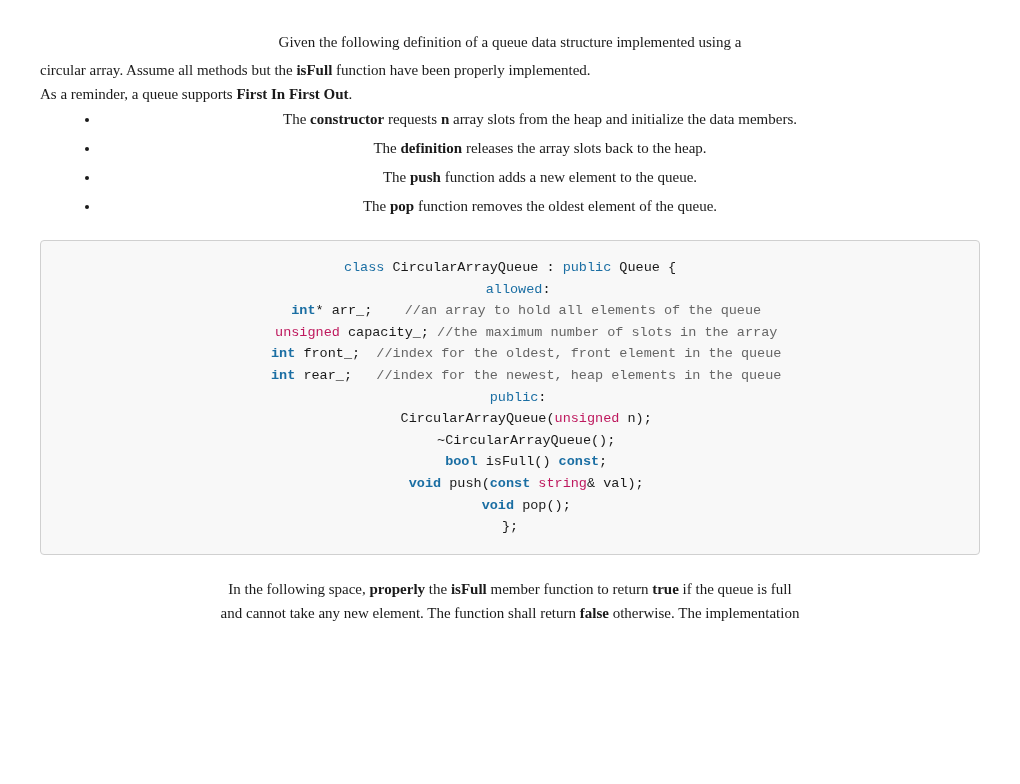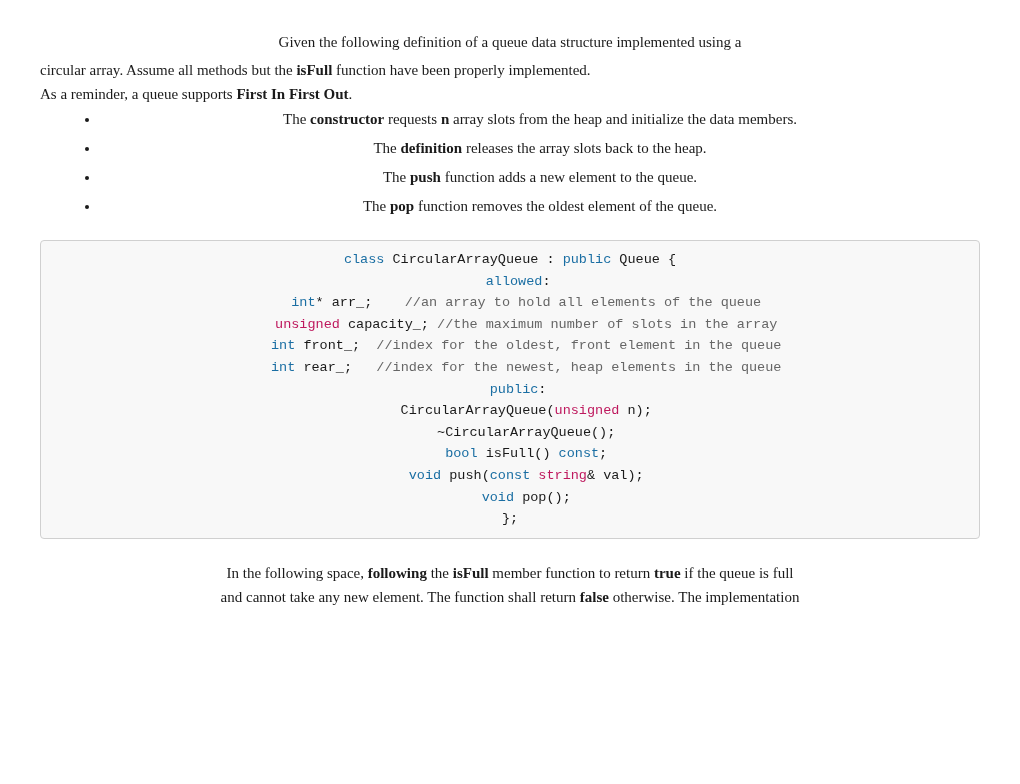--- a/index.html
+++ b/index.html
@@ -37,35 +37,35 @@
     }
 
     .bullet-list li {
       margin-bottom: 2px;
     }
 
     .code-block {
       background: #f8f8f8;
       border: 1px solid #d0d0d0;
       border-radius: 4px;
-      padding: 8px 20px;
+      padding: 16px 20px;
       font-family: 'Courier New', Courier, monospace;
       font-size: 13.5px;
       line-height: 1.6;
       margin-bottom: 22px;
       white-space: pre;
       overflow-x: auto;
     }
 
     .conclusion-text {
       line-height: 1.65;
     }
 
     
-    .kw-blue { color: #1a6ea3; font-weight: normal; }
+    .kw-blue { color: #1a6ea3; font-weight: bold; }
     .kw-teal { color: #be185d; }
     .comment { color: #666; font-style: normal; }
     .kw-class { color: #1a6ea3; font-weight: normal; }
     .kw-public { color: #1a6ea3; }
     .kw-private { color: #1a6ea3; }
 
     b, strong {
       font-weight: bold;
     }
   </style>
@@ -93,15 +93,15 @@
     <span class="kw-blue">int</span> rear_;   <span class="comment">//index for the newest, heap elements in the queue</span>
   <span class="kw-public">public</span>:
     CircularArrayQueue(<span class="kw-teal">unsigned</span> n);
     ~CircularArrayQueue();
     <span class="kw-blue">bool</span> isFull() <span class="kw-blue">const</span>;
     <span class="kw-blue">void</span> push(<span class="kw-blue">const</span> <span class="kw-teal">string</span>&amp; val);
     <span class="kw-blue">void</span> pop();
 };</div>
 
 <div class="conclusion-text">
-  <span>In the following space, <b>following</b> the <b>isFull</b> member function to return <b>true</b> if the queue is full</span><br>
+  <span>In the following space, <b>properly</b> the <b>isFull</b> member function to return <b>true</b> if the queue is full</span><br>
   <span>and cannot take any new element. The function shall return <b>false</b> otherwise. The implementation</span><br>
 </div>
 
 </body></html>

